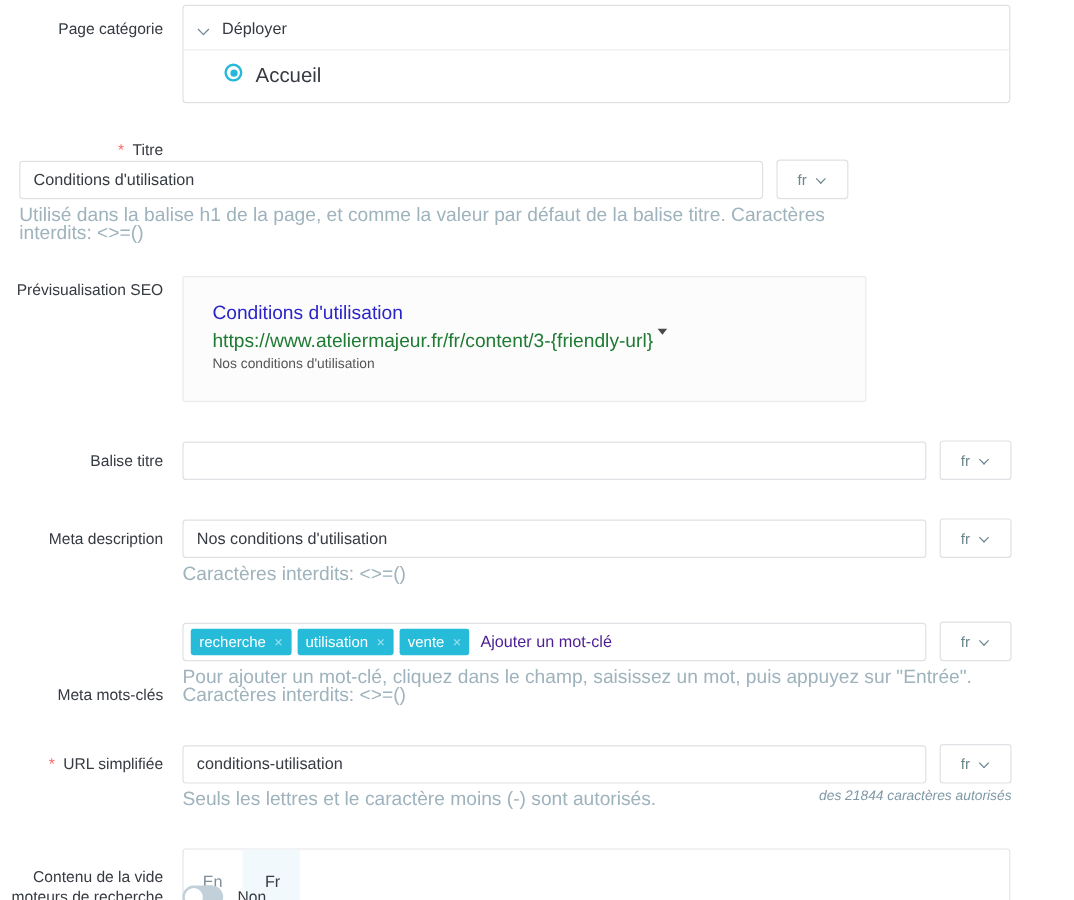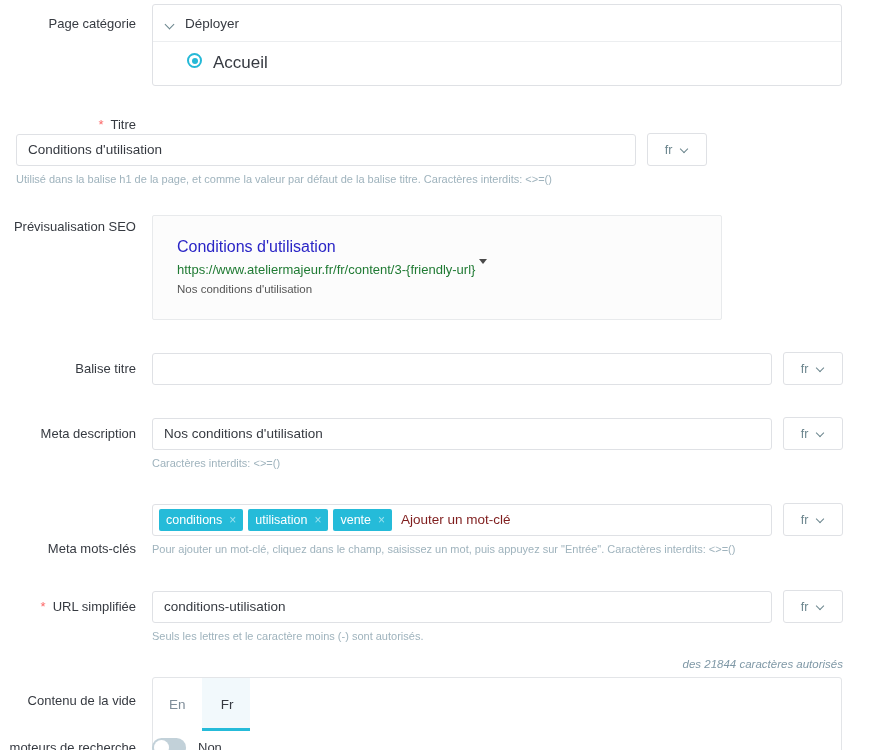--- a/index.html
+++ b/index.html
@@ -150,21 +150,21 @@
     content: "";
     position: absolute;
     left: 0; top: 0;
     width: 5px; height: 5px;
     border-right: 1.5px solid #6c868e;
     border-bottom: 1.5px solid #6c868e;
     transform: rotate(45deg);
   }
 
   .help {
-    font-size: 11px;
+    font-size: 16px;
     color: #9fb3bd;
     margin-top: 6px;
     line-height: 15px;
   }
 
   
   .seo-box {
     width: 570px;
     min-height: 105px;
     background: #fcfcfc;
@@ -174,21 +174,21 @@
     box-sizing: border-box;
   }
   .seo-title {
     color: #2a25c6;
     font-size: 16px;
     line-height: 20px;
     margin-bottom: 5px;
   }
   .seo-url {
     color: #1f7a33;
-    font-size: 13px;
+    font-size: 16px;
     line-height: 16px;
     margin-bottom: 3px;
     display: flex;
     align-items: flex-start;
   }
   .seo-caret {
     display: inline-block;
     width: 0; height: 0;
     border-left: 4px solid transparent;
     border-right: 4px solid transparent;
@@ -228,21 +228,21 @@
     gap: 7px;
     white-space: nowrap;
   }
   .tag-x {
     color: #9fe2ef;
     font-size: 12px;
     cursor: pointer;
     line-height: 1;
   }
   .tag-placeholder {
-    color: #7f1d1d;
+    color: #4c1d95;
     font-size: 13.5px;
     padding-left: 4px;
   }
 
   
   .content-box {
     width: 690px;
     border: 1px solid #e3e5e8;
     border-radius: 3px;
     background: #fff;
@@ -422,21 +422,21 @@
     <div class="help">Caractères interdits: &lt;&gt;=()</div>
   </div>
 </div>
 
 <div class="form-row sp-mot">
   <div class="label-col lbl-pad-i">Meta mots-clés</div>
   <div class="field-col">
     <div class="input-line">
       <div class="tags-input">
         <span class="tag">
-          <span>conditions</span>
+          <span>recherche</span>
           <span class="tag-x">×</span>
         </span>
         <span class="tag">
           <span>utilisation</span>
           <span class="tag-x">×</span>
         </span>
         <span class="tag">
           <span>vente</span>
           <span class="tag-x">×</span>
         </span>

